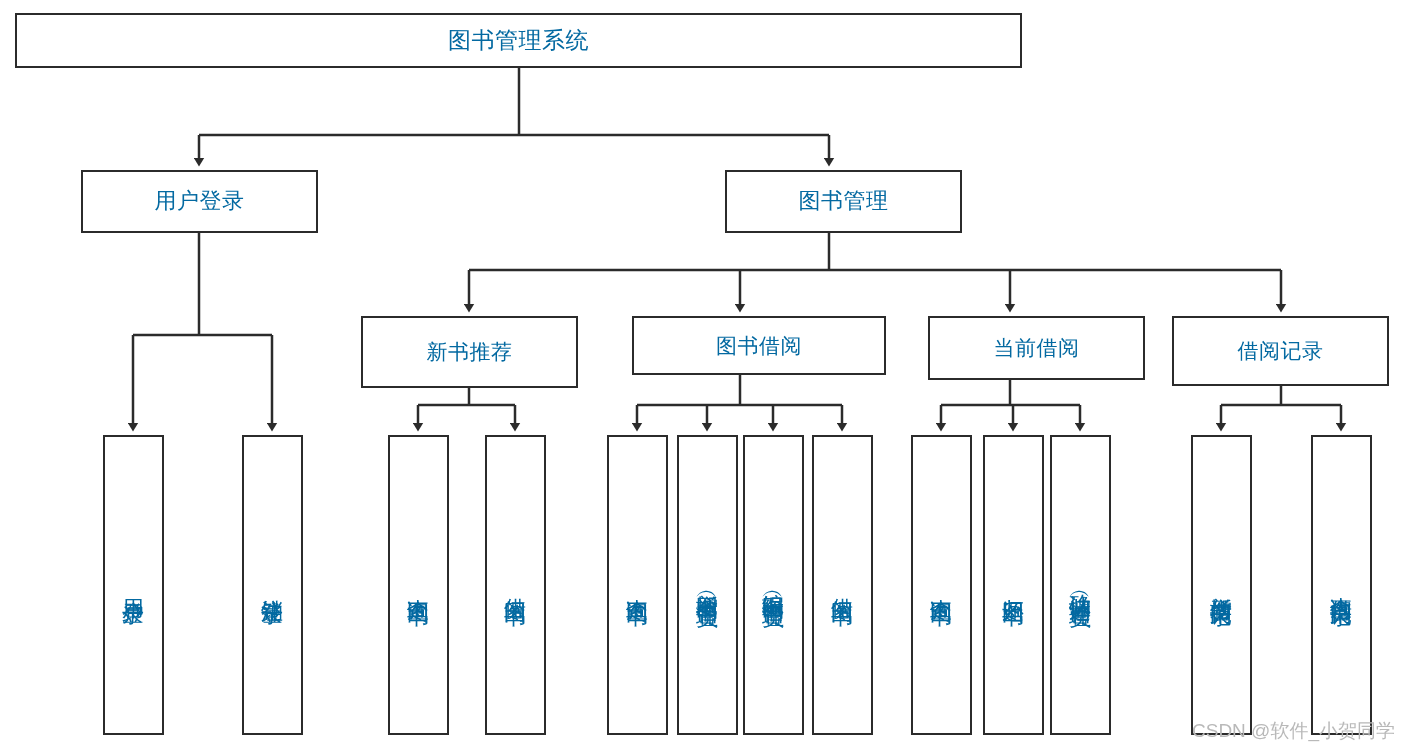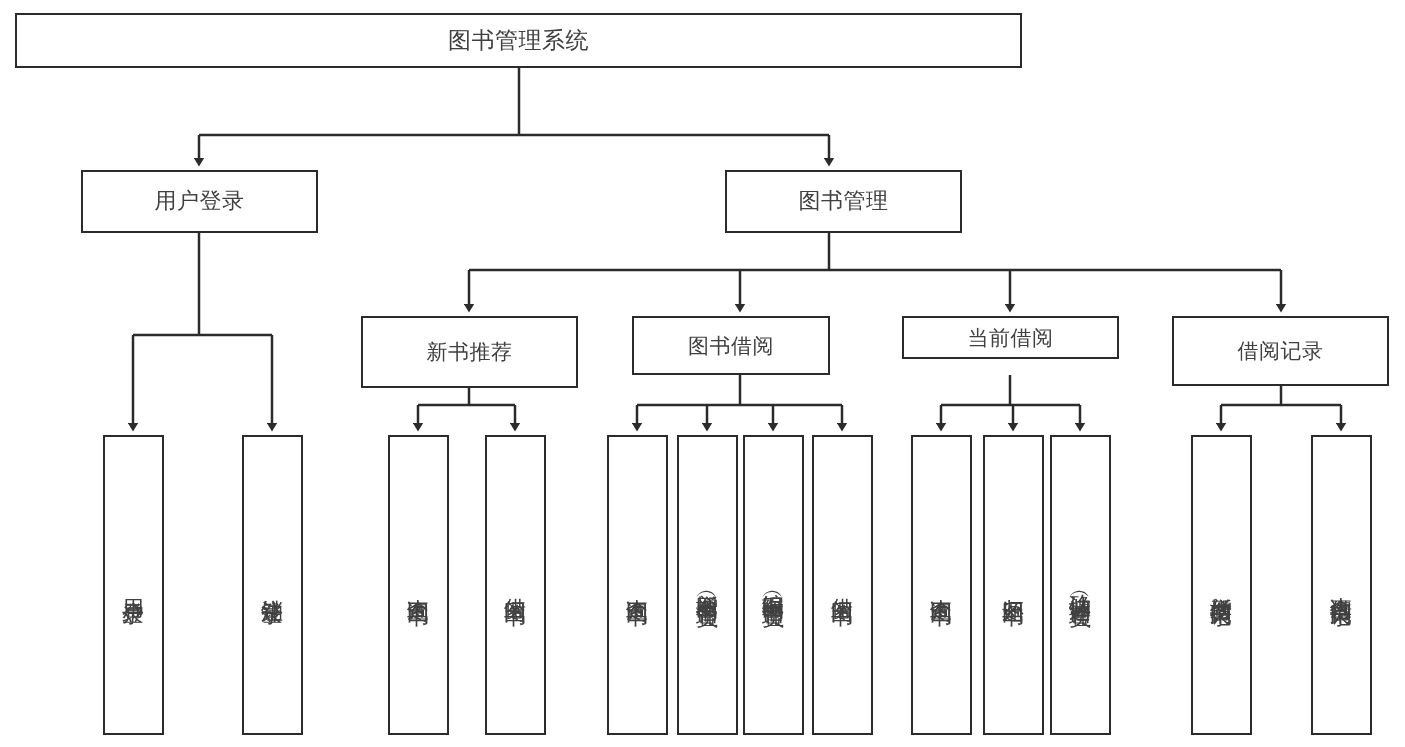--- a/index.html
+++ b/index.html
@@ -14,21 +14,21 @@
   .node{
     position:absolute;
     background:#ffffff;
     border:2.5px solid #2b2b2b;
     box-sizing:border-box;
     display:flex;
     align-items:center;
     justify-content:center;
   }
   .node-label{
-    color:#404040;
+    color:#0369a1;
     line-height:1.12;
     letter-spacing:0.5px;
     white-space:pre-wrap;
     text-align:right;
   }
   .level-root .node-label{font-size:23px;}
   .level-1 .node-label{font-size:22px;}
   .level-2 .node-label{font-size:21px;}
   .leaf .node-label{
     writing-mode:vertical-rl;
@@ -103,24 +103,24 @@
         <span class="node-label">用户登录</span>
       </div>
       <div class="node level-1" style="left: 725px; top: 170px; width: 237px; height: 63px;">
         <span class="node-label">图书管理</span>
       </div>
     </div>
   <div id="level2-container">
       <div class="node level-2" style="left: 361px; top: 316px; width: 217px; height: 72px;">
         <span class="node-label">新书推荐</span>
       </div>
-      <div class="node level-2" style="left: 632px; top: 316px; width: 198px; height: 59px;">
+      <div class="node level-2" style="left: 632px; top: 316px; width: 254px; height: 59px;">
         <span class="node-label">图书借阅</span>
       </div>
-      <div class="node level-2" style="left: 902px; top: 316px; width: 217px; height: 43px;">
+      <div class="node level-2" style="left: 928px; top: 316px; width: 217px; height: 64px;">
         <span class="node-label">当前借阅</span>
       </div>
       <div class="node level-2" style="left: 1172px; top: 316px; width: 217px; height: 70px;">
         <span class="node-label">借阅记录</span>
       </div>
     </div>
   <div id="leaves-container">
       <div class="node leaf" style="left: 103px; top: 435px; width: 61px; height: 300px;">
         <span class="node-label">用户登录</span>
       </div>
@@ -155,13 +155,14 @@
         <span class="node-label">确认归还（管理员）</span>
       </div>
       <div class="node leaf" style="left: 1191px; top: 435px; width: 61px; height: 300px;">
         <span class="node-label">新增借阅记录</span>
       </div>
       <div class="node leaf" style="left: 1311px; top: 435px; width: 61px; height: 300px;">
         <span class="node-label">查询借阅记录</span>
       </div>
     </div>
 
+  <div class="watermark" style="left: 1192px; top: 718px;">CSDN @软件_小贺同学</div>
 </div>
 
 </body></html>

